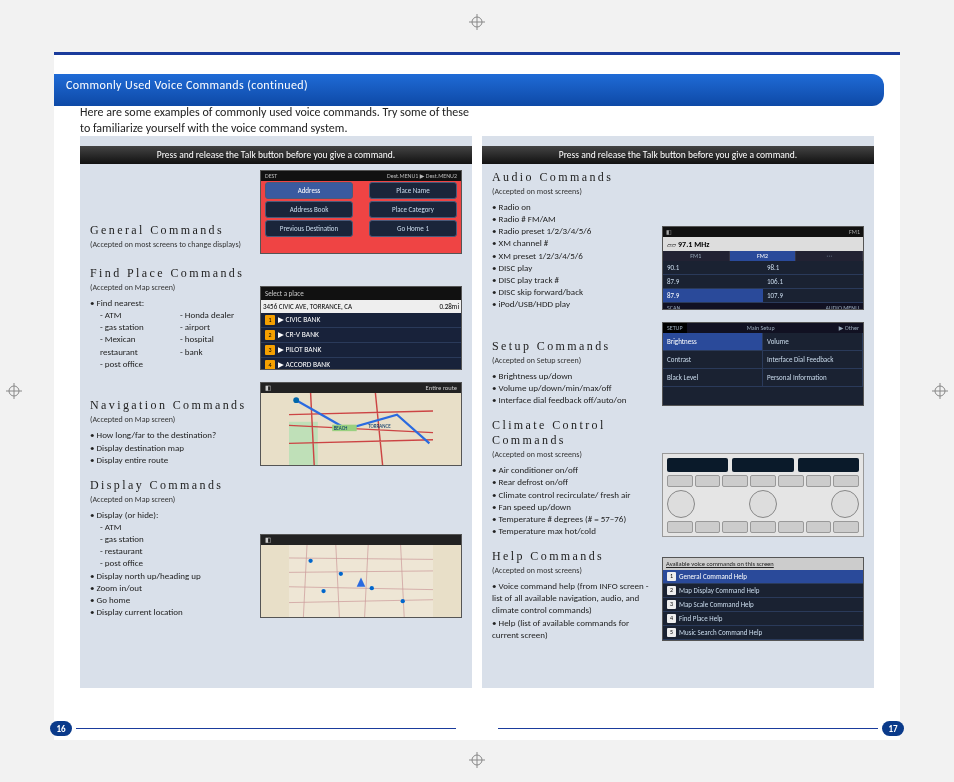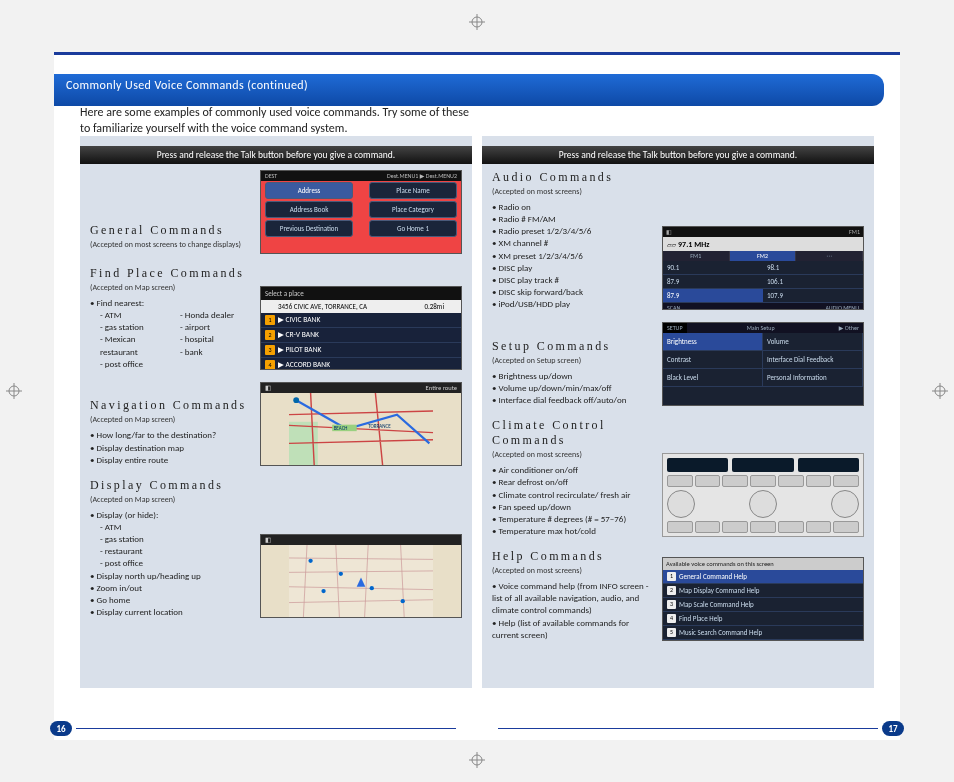--- a/index.html
+++ b/index.html
@@ -59,21 +59,21 @@
     background:#333; border:1px solid #555; position:relative; overflow:hidden;
   }
   .dest-nav { background:#ef4444; }
   .dest-row { display:flex; gap:16px; padding:1px 4px; }
   .dbtn { flex:1; background:#1a253a; border:1px solid #4a5a7a; border-radius:3px;
     color:#cde; font-size:7px; padding:3px 2px; text-align:center; }
   .dbtn.act { background:#3a5aa0; color:#fff; }
   .dhdr { display:flex; justify-content:space-between; background:#111; color:#bbb; font-size:6px; padding:1px 4px; }
   .place { background:#202838; }
   .pl-hdr { background:#111; color:#ccc; font-size:7px; padding:2px 4px; }
-  .pl-addr { background:#eee; color:#000; font-size:7px; padding:2px 17px; display:flex; justify-content:space-between; }
+  .pl-addr { background:#eee; color:#000; font-size:7px; padding:2px 2px; display:flex; justify-content:space-between; }
   .pl-row { display:flex; align-items:center; background:#18223a; color:#fff; font-size:7.5px;
      padding:2px 4px; border-bottom:1px solid #2a3a5a; }
   .pl-row .n { display:inline-block; width:10px; height:10px; background:#f5a000; color:#000;
      font-size:6px; text-align:center; line-height:10px; border-radius:1px; margin-right:3px;}
   .map { background:#e8dfc8; }
   .map .mhdr { background:#222; color:#ccc; font-size:6.5px; padding:1px 4px; display:flex; justify-content:space-between;}
   .map svg { width:100%; height:calc(100% - 10px); display:block; }
   .radio { background:#1a2232; }
   .rhdr{display:flex;justify-content:space-between;background:#111;color:#aaa;font-size:6px;padding:1px 3px;}
   .rtop{background:#ddd;color:#000;font-size:8px;padding:2px 4px;}
@@ -92,21 +92,21 @@
   .sgrid div.sel{background:#2a4a9a;color:#fff;}
   .climate{background:#e5e5e5;border:1px solid #999;}
   .climate .body{padding:4px;display:flex;flex-direction:column;gap:3px;height:100%;}
   .cdisp{display:flex;gap:4px;}
   .cdisp span{flex:1;height:14px;background:#0a1a2a;border-radius:2px;}
   .cbtns{display:flex;gap:2px;}
   .cbtns span{flex:1;height:12px;background:#ccc;border:1px solid #999;border-radius:2px;}
   .ck{display:flex;justify-content:space-between;}
   .ck span{width:28px;height:28px;border:1px solid #888;border-radius:50%;background:#ddd;}
   .help{background:#1a2232;}
-  .hhdr{background:#ccc;color:#222;font-size:6.5px;padding:2px 3px;}
+  .hhdr{background:#ccc;color:#222;font-size:6.5px;padding:2px 3px;text-decoration:underline;}
   .hrows div{color:#cde;font-size:7px;padding:2px 4px;border-bottom:1px solid #2a3a5a;display:flex;align-items:center;}
   .hrows div.sel{background:#2a4a9a;color:#fff;}
   .hrows .n{width:9px;height:9px;background:#eee;color:#000;font-size:6px;text-align:center;line-height:9px;border-radius:1px;margin-right:3px;}
   .pagenum{position:absolute;bottom:4px;width:22px;height:15px;background:#0a3a8a;color:#fff;font-size:9px;font-weight:bold;text-align:center;line-height:15px;border-radius:9px;}
   .pagenum.l{left:-4px;}
   .pagenum.r{right:-4px;}
   .footrule{position:absolute;bottom:11px;height:1px;background:#1a3b9c;}
   .footrule.l{left:22px;width:380px;}
   .footrule.r{right:22px;width:380px;}
 </style>

